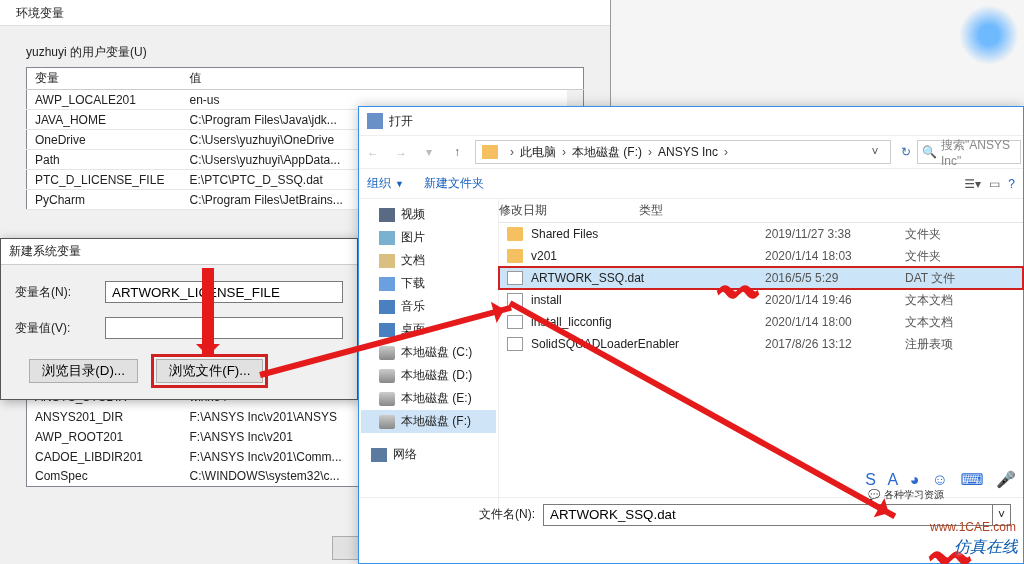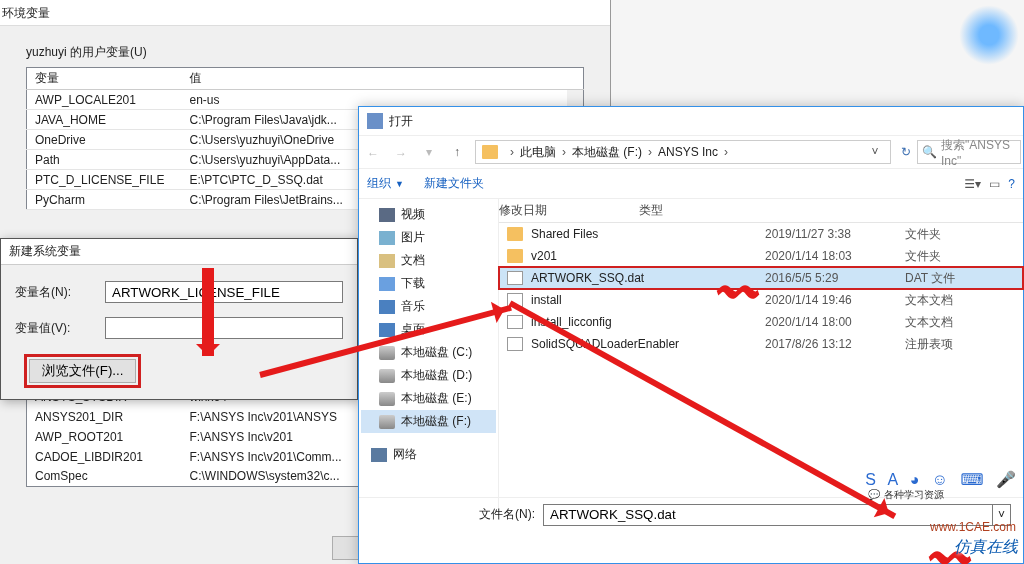--- a/index.html
+++ b/index.html
@@ -1,20 +1,20 @@
 <!DOCTYPE html>
 <html><head>
 <meta charset="utf-8">
 <style>
   * { box-sizing: border-box; font-family: "Microsoft YaHei", "Segoe UI", sans-serif; }
   body { margin: 0; width: 1024px; height: 564px; background: #f5f5f5; position: relative; overflow: hidden; font-size: 12px; color: #222; }
 
   
   .env-dialog { position: absolute; left: 0; top: 0; width: 611px; height: 564px; background: #f0f0f0; border-right: 1px solid #999; }
-  .env-title { height: 26px; padding: 5px 2px; background: #fff; border-bottom: 1px solid #ddd; }
+  .env-title { height: 26px; padding: 5px 16px; background: #fff; border-bottom: 1px solid #ddd; }
   .env-body { padding: 18px 26px 0 26px; }
   .group-label { margin-bottom: 6px; }
   .env-table { width: 100%; border: 1px solid #828790; background: #fff; border-collapse: collapse; }
   .env-table th, .env-table td { text-align: left; padding: 2px 8px; font-weight: normal; border-bottom: 1px solid #e5e5e5; height: 20px; white-space: nowrap; overflow: hidden; }
   .env-table thead th { background: #fff; border-bottom: 1px solid #ccc; }
   .env-col-var { width: 155px; }
   .env-scroll { width: 14px; background: #f0f0f0; }
   .env-table2 td { border-bottom: none; }
 
   
@@ -202,20 +202,21 @@
   <div class="newvar-body">
     <div class="form-row">
       <label>变量名(N):</label>
       <input type="text" value="ARTWORK_LICENSE_FILE" style="">
     </div>
     <div class="form-row">
       <label>变量值(V):</label>
       <input type="text" value="" style="">
     </div>
     <div class="btn-row">
+      <button class="win-btn">浏览目录(D)...</button>
       <button class="win-btn highlight">浏览文件(F)...</button>
     </div>
   </div>
 </div>
 
 <div class="open-dialog">
   <div class="open-titlebar">
     <span class="ico"></span>
     <span>打开</span>
   </div>

